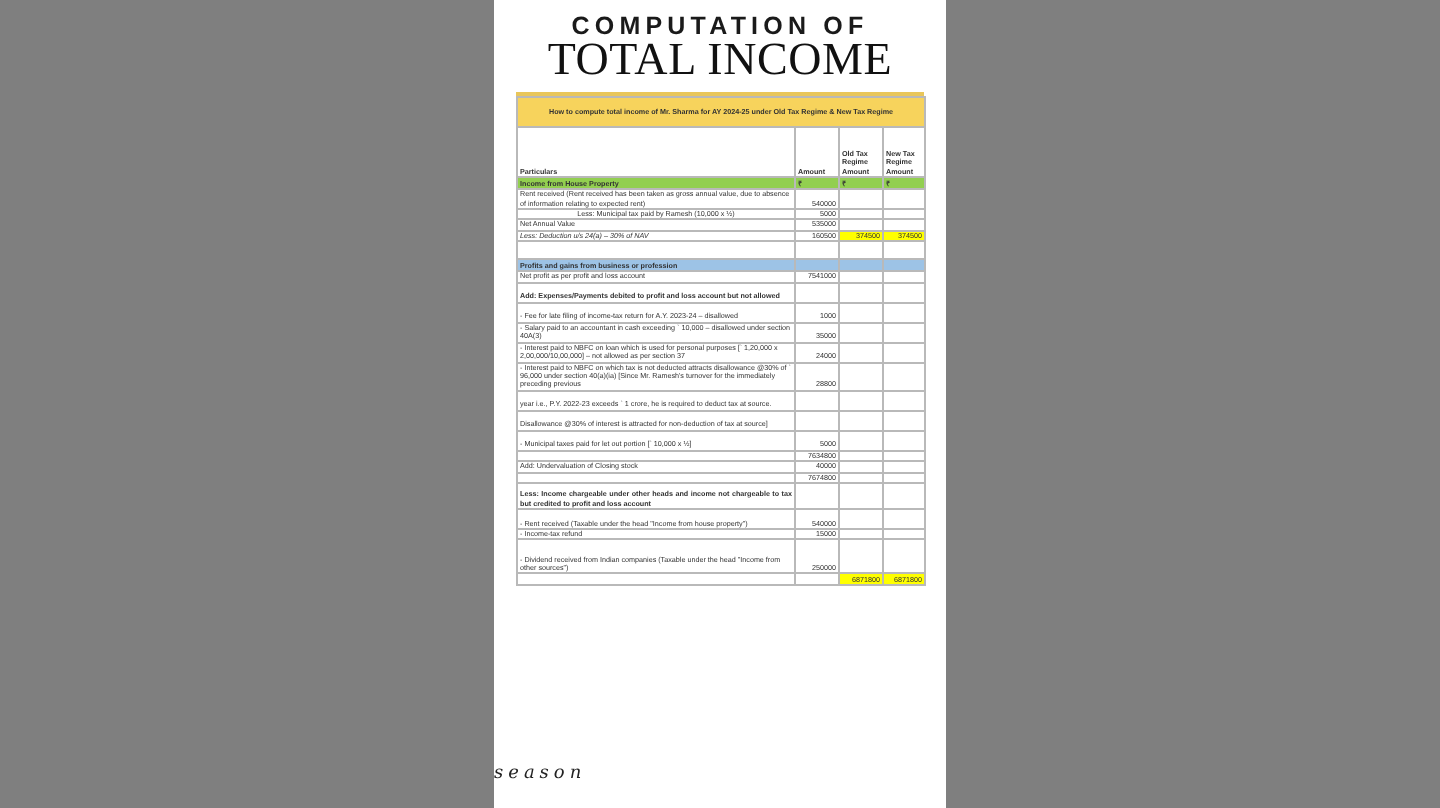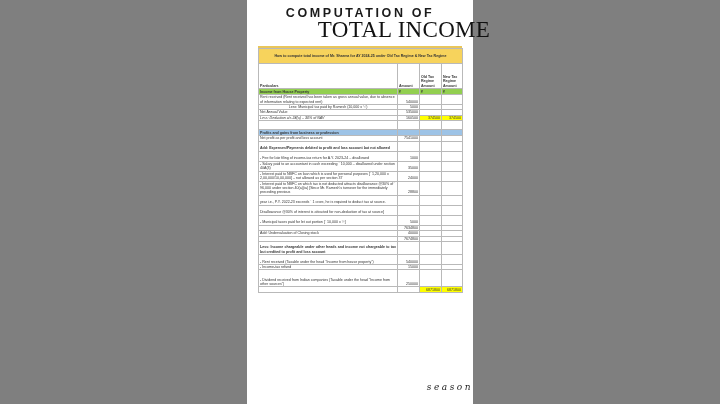--- a/index.html
+++ b/index.html
@@ -2,39 +2,39 @@
 <html><head>
 <meta charset="utf-8">
 <style>
   html, body { margin:0; padding:0; }
   body { width:720px; height:404px; position:relative; overflow:hidden; background:#7f7f7f; font-family:"Liberation Sans", sans-serif; }
   .side { position:absolute; top:0; height:404px; background:#7f7f7f; }
   .side.left { left:0; width:247px; }
   .side.right { left:473px; width:247px; }
   .page { position:absolute; left:247px; top:0; width:226px; height:404px; background:#ffffff; }
   .title-top { position:absolute; left:0; width:226px; top:6px; text-align:center; font-family:"Liberation Sans", sans-serif; font-weight:bold; font-size:12.5px; letter-spacing:2.6px; color:#1a1a1a; }
-  .title-main { position:absolute; left:0; width:226px; top:17px; text-align:center; font-family:"Liberation Serif", serif; font-size:23px; letter-spacing:0.3px; color:#111;padding-left:44px; }
+  .title-main { position:absolute; left:0; width:226px; top:17px; text-align:center; font-family:"Liberation Serif", serif; font-size:23px; letter-spacing:0.3px; color:#111; }
   .gold-line { position:absolute; left:11px; width:204px; top:46px; height:2px; background:#e9c65a; }
 
   .tbl { position:absolute; left:11px; top:48px; width:204px; border-collapse:collapse; table-layout:fixed; font-size:3.6px; line-height:4.4px; color:#333; }
   .tbl td { border:0.6px solid #b9b9b9; padding:0 1px; vertical-align:bottom; overflow:hidden; }
   .tbl col.c0 { width:139px; } .tbl col.c1 { width:22px; } .tbl col.c2 { width:22px; } .tbl col.c3 { width:21px; }
   .hdr-yellow td { background:#f7d35c; text-align:center; font-weight:bold; height:14px; vertical-align:middle; color:#333; }
   .colhdr td { height:24px; background:#fff; }
   .green td { background:#92cf50; font-weight:bold; height:5px; }
   .blue td { background:#9dc3e6; font-weight:bold; height:5px; }
   .num { text-align:right; }
   .hl { background:#ffff00 !important; text-align:right; }
   .ind { text-align:center; }
   .it { font-style:italic; }
   .b { font-weight:bold; }
   .fy { position:absolute; left:44px; top:58px; font-family:"Liberation Serif", serif; font-size:30px; color:#2f4a1c; letter-spacing:0.5px; pointer-events:none; }
 
   .logo { position:absolute; left:0; width:226px; top:337px; text-align:center; font-family:"DejaVu Serif", serif; font-weight:bold; font-size:38px; color:#3d79b9; letter-spacing:-1px; }
-  .logo-sub { position:absolute; left:0; width:226px; top:382px; text-align:right; font-family:"DejaVu Serif", serif; font-style:italic; font-size:9px; letter-spacing:2.5px; color:#222; }
+  .logo-sub { position:absolute; left:0; width:226px; top:382px; text-align:left; font-family:"DejaVu Serif", serif; font-style:italic; font-size:9px; letter-spacing:2.5px; color:#222; }
 </style>
 </head>
 <body>
 
 <div class="side left"></div>
 <div class="side right"></div>
 
 <div class="page">
   <div class="title-top">COMPUTATION OF</div>
   <div class="title-main">TOTAL INCOME</div>

